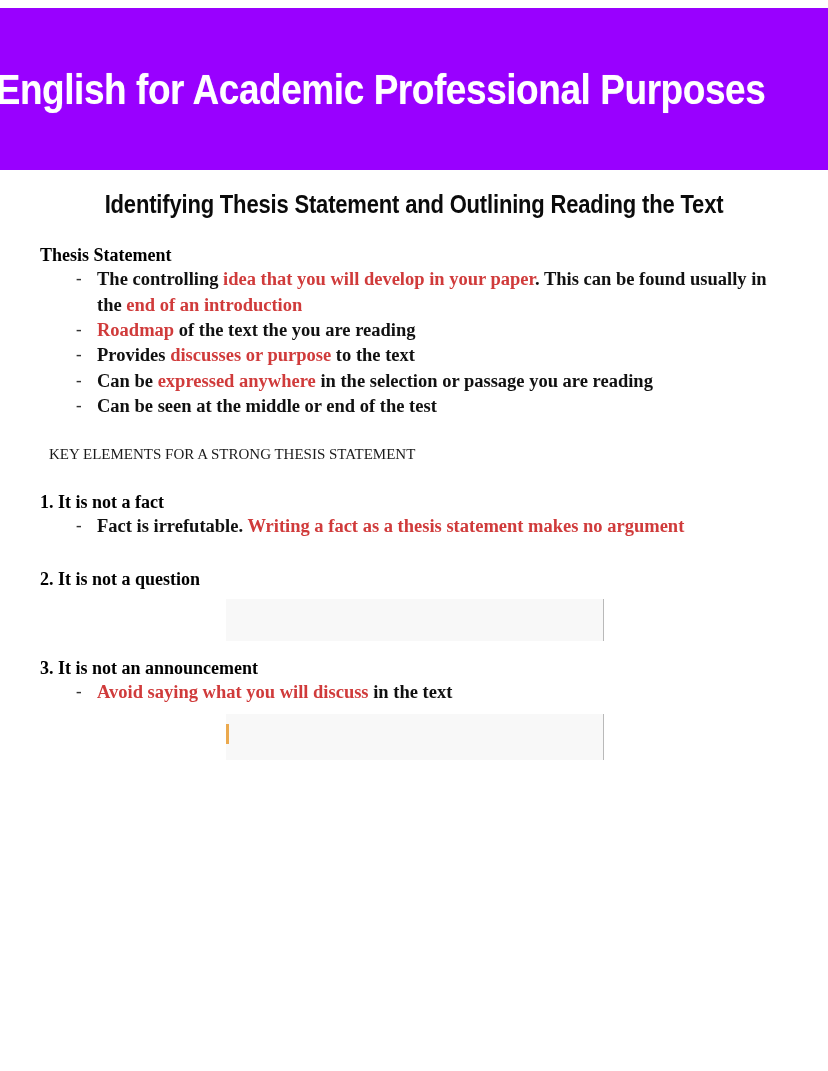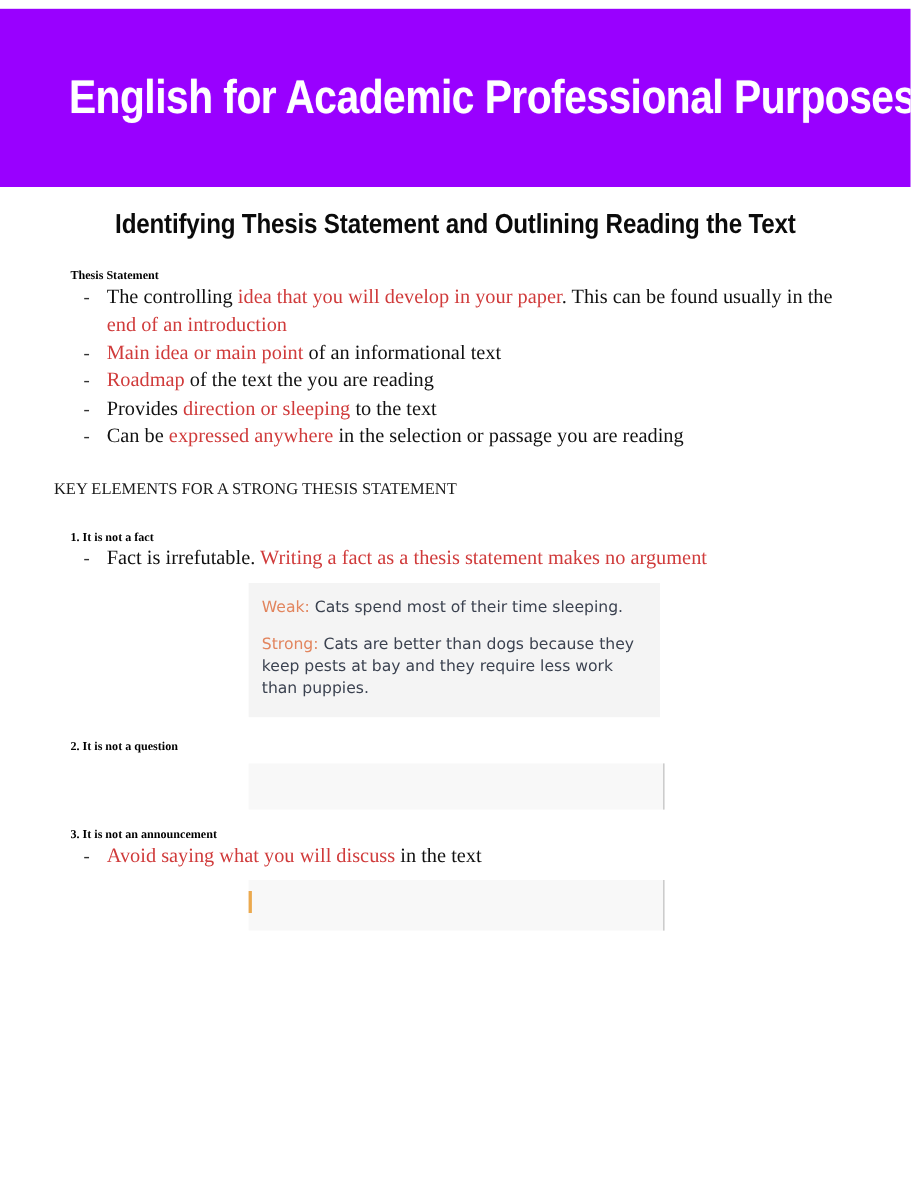--- a/index.html
+++ b/index.html
@@ -22,21 +22,21 @@
   
   .banner {
     position: absolute;
     left: 0;
     top: 8px;
     width: 828px;
     height: 162px;
     background: #9900ff;
     display: flex;
     align-items: center;
-    justify-content: flex-start;
+    justify-content: flex-end;
   }
   .banner-title {
     font-family: "Liberation Sans Narrow", "Liberation Sans", sans-serif;
     font-weight: bold;
     font-size: 43px;
     line-height: 1;
     color: #ffffff;
     letter-spacing: -0.5px;
     transform: scaleX(0.86);
     transform-origin: center center;
@@ -66,23 +66,23 @@
   .content {
     position: absolute;
     left: 0;
     top: 244px;
     width: 828px;
   }
 
   .sec-head {
     font-family: "Liberation Serif", serif;
     font-weight: bold;
-    font-size: 11px;
+    font-size: 18px;
     color: #000000;
-    margin-left: 64px;
+    margin-left: 40px;
     line-height: 1.3;
   }
 
   .plain-head {
     font-family: "Liberation Serif", serif;
     font-weight: normal;
     font-size: 15px;
     color: #1a1a1a;
     margin-left: 49px;
     line-height: 1.3;
@@ -92,20 +92,21 @@
 
   ul.dash-list li {
     position: relative;
     margin-left: 76px;
     padding-left: 21px;
     font-family: "Liberation Serif", serif;
     font-size: 18.5px;
     line-height: 1.37;
     color: #111111;
     padding-right: 45px;
+    font-weight: bold;
   }
   ul.dash-list li::before {
     content: "-";
     position: absolute;
     left: 0;
     top: 0;
     color: #333333;
     font-size: 17px;
   }
 
@@ -176,46 +177,37 @@
   </div>
 
   <div class="subtitle">Identifying Thesis Statement and Outlining Reading the Text</div>
 
   <div class="content">
 
     <div class="sec-head">Thesis Statement</div>
 
     <ul class="dash-list">
       <li><span>The controlling </span><span class="red">idea that you will develop in your paper</span><span>. This can be found usually in the </span><span class="red">end of an introduction</span></li>
-      <li><span class="red">Main idea or main point</span><span> of an informational text</span></li>
       <li><span class="red">Roadmap</span><span> of the text the you are reading</span></li>
-      <li><span>Provides </span><span class="red">direction or sleeping</span><span> to the text</span></li>
+      <li><span>Provides </span><span class="red">discusses or purpose</span><span> to the text</span></li>
       <li><span>Can be </span><span class="red">expressed anywhere</span><span> in the selection or passage you are reading</span></li>
+      <li><span>Can be seen at the middle or end of the test</span></li>
     </ul>
 
     <div class="sp-26"></div>
 
     <div class="plain-head">KEY ELEMENTS FOR A STRONG THESIS STATEMENT</div>
 
     <div class="sp-26"></div>
 
     <div class="sec-head">1. It is not a fact</div>
     <ul class="dash-list">
       <li><span>Fact is irrefutable. </span><span class="red">Writing a fact as a thesis statement makes no argument</span></li>
     </ul>
     <div class="sp-8"></div>
-    <div class="example-box box1">
-      <p>
-        <span class="lbl">Weak:</span><span> Cats spend most of their time sleeping.</span>
-      </p>
-      <div class="gap"></div>
-      <p>
-        <span class="lbl">Strong:</span><span> Cats are better than dogs because they keep pests at bay and they require less work than puppies.</span>
-      </p>
-    </div>
 
     <div class="sp-20"></div>
 
     <div class="sec-head">2. It is not a question</div>
     <div class="sp-8"></div>
     <div class="example-box box2">
       <div class="gap"></div>
     </div>
 
     <div class="sp-16"></div>

